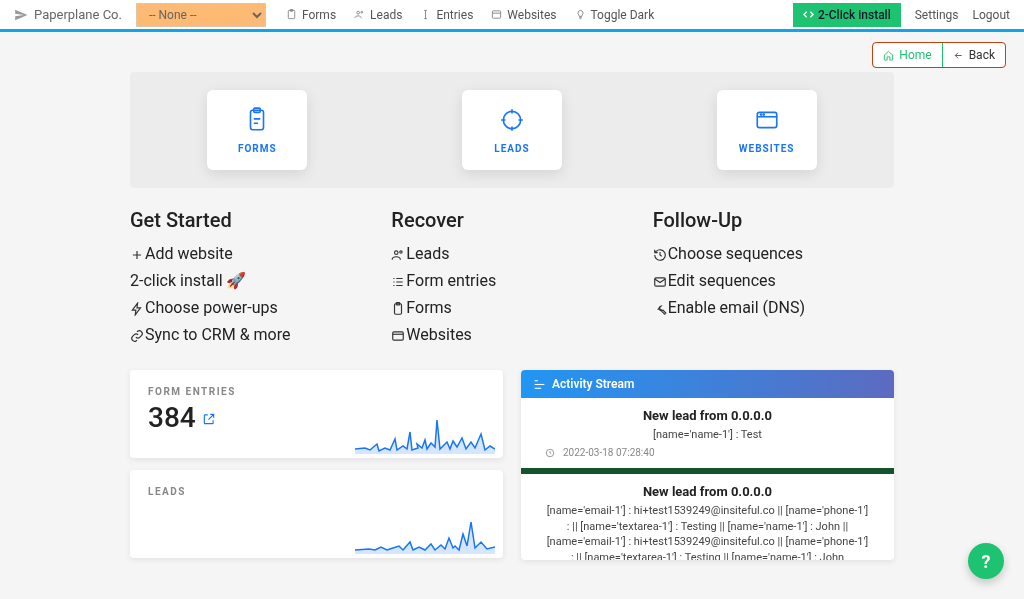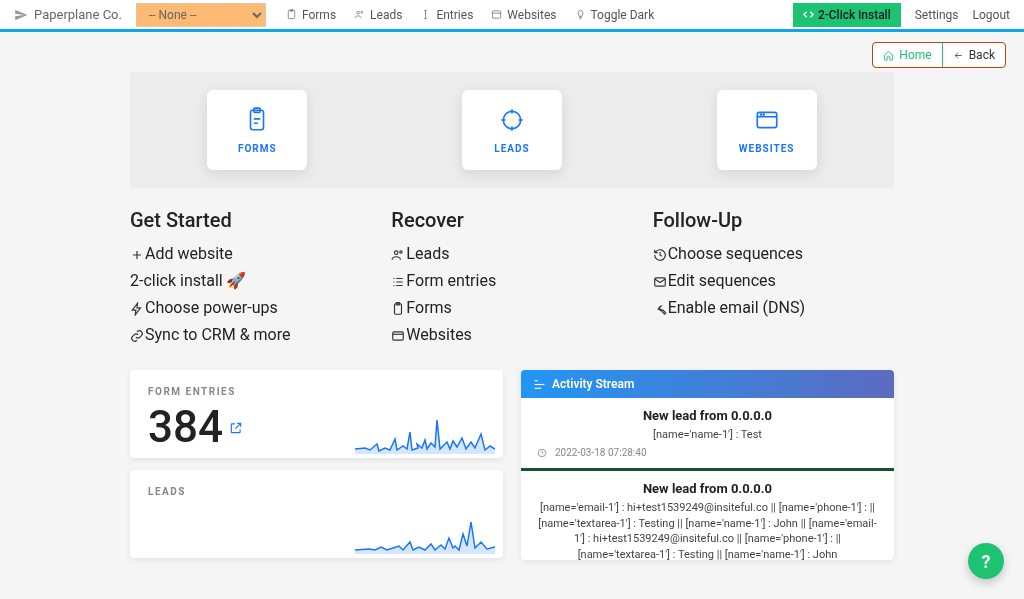--- a/index.html
+++ b/index.html
@@ -42,35 +42,35 @@
 .col-link { display: flex; align-items: center; gap: 1px; color: #222; font-size: 16px; margin-bottom: 8px; cursor: pointer; }
 .col-link .ic { width: 14px; height: 14px; display: inline-block; }
 .col-link .ic svg { width: 100%; height: 100%; stroke: #333; fill: none; stroke-width: 2; }
 
 
 .lower { display: flex; margin: 0 130px 20px 130px; gap: 18px; }
 .left-cards { flex: 1; display: flex; flex-direction: column; gap: 12px; }
 .stat-card { background: #fff; border-radius: 4px; padding: 16px 18px 8px 18px; box-shadow: 0 2px 6px rgba(0,0,0,0.08); position: relative; overflow: hidden; height: 88px; }
 .stat-label { font-size: 10px; font-weight: 700; letter-spacing: 1.5px; color: #888; }
 .stat-val-row { display: flex; align-items: center; gap: 6px; margin-top: 4px; }
-.stat-val { font-size: 44px; font-weight: 500; color: #222; }
+.stat-val { font-size: 28px; font-weight: 500; color: #222; }
 .stat-ext { width: 14px; height: 14px; }
 .stat-ext svg { width: 100%; height: 100%; stroke: #1976f7; fill: none; stroke-width: 2; }
 .spark { position: absolute; bottom: 4px; right: 8px; width: 140px; height: 40px; }
 .spark svg { width: 100%; height: 100%; }
 
 
 .activity { flex: 1; background: #fff; border-radius: 4px; box-shadow: 0 2px 6px rgba(0,0,0,0.08); overflow: hidden; display: flex; flex-direction: column; max-height: 190px; position: relative; text-align: center; }
 .activity-scroll::-webkit-scrollbar { width: 6px; }
 .activity-scroll::-webkit-scrollbar-thumb { background: #ccc; border-radius: 3px; }
 .activity-head { background: linear-gradient(90deg, #2196f3, #5c6bc0); color: #fff; padding: 7px 12px; font-size: 12px; font-weight: 600; display: flex; align-items: center; gap: 6px; }
 .activity-head .ic { width: 13px; height: 13px; }
 .activity-head .ic svg { width: 100%; height: 100%; fill: #fff; }
 .activity-scroll { overflow-y: auto; flex: 1; }
-.act-item { padding: 10px 16px; border-bottom: 3px solid #14532d; font-size: 12px; }
+.act-item { padding: 10px 24px; border-bottom: 6px solid #14532d; font-size: 12px; }
 .act-title { font-weight: 700; color: #222; margin-bottom: 4px; font-size: 13px; }
 .act-body { color: #444; font-size: 11px; margin-bottom: 5px; line-height: 1.4; }
 .act-ts { color: #888; font-size: 10px; display: flex; align-items: center; gap: 8px; }
 .act-ts .ic { width: 10px; height: 10px; }
 .act-ts .ic svg { width: 100%; height: 100%; stroke: #888; fill: none; stroke-width: 2; }
 
 
 .fab { position: fixed; bottom: 20px; right: 20px; width: 36px; height: 36px; border-radius: 50%; background: #1ec371; color: #fff; display: flex; align-items: center; justify-content: center; font-size: 18px; font-weight: 700; cursor: pointer; box-shadow: 0 4px 10px rgba(0,0,0,0.2); }
 </style>
 </head>

